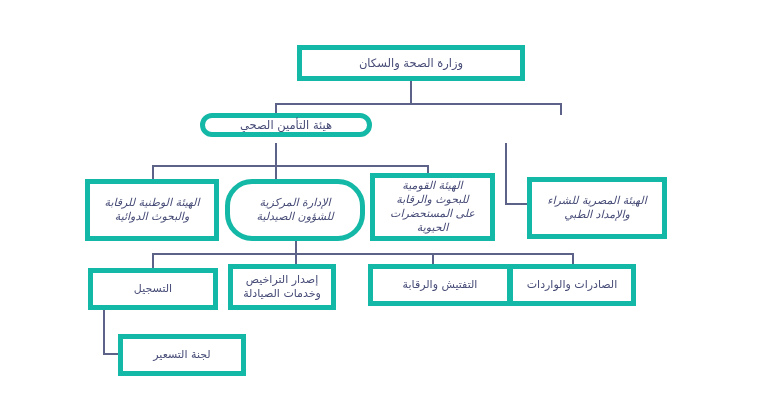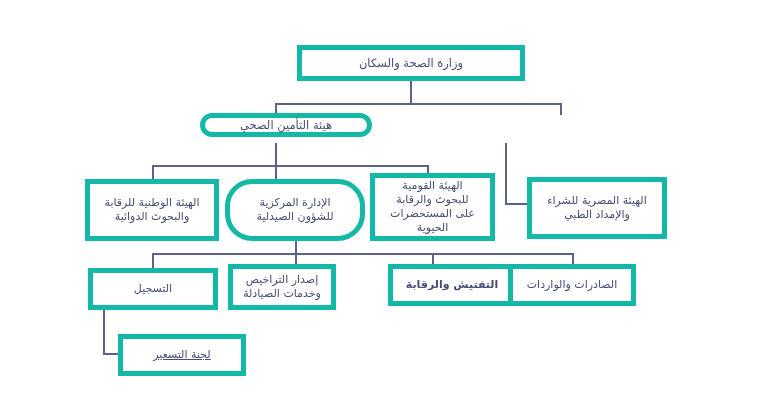--- a/index.html
+++ b/index.html
@@ -41,23 +41,23 @@
   }
   .node .label {
     display: block;
     line-height: 1.28;
     white-space: pre-line;
     letter-spacing: 0;
   }
 
   .n-root     { font-size: 11.5px; }
   .n-level2   { font-size: 11.5px; }
-  .n-level3   { font-size: 11px; }
+  .n-level3   { font-size: 11px; font-style: italic; }
   .n-level4   { font-size: 11px; }
-  .n-level5   { font-size: 11px; text-decoration: underline; }
+  .n-level5   { font-size: 11px; }
 
   
   .bottom-artifact {
     position: absolute;
     color: #e8322a;
     font-size: 12px;
     direction: rtl;
     white-space: nowrap;
     overflow: hidden;
     opacity: 0.85;
@@ -128,21 +128,21 @@
 
   <div class="node n-level4" style="left:88px; top:268px; width:130px; height:42px;">
     <span class="label">التسجيل</span>
   </div>
 
   <div class="node n-level4" style="left:228px; top:264px; width:108px; height:46px;">
     <span class="label">إصدار التراخيص
 وخدمات الصيادلة</span>
   </div>
 
-  <div class="node n-level4" style="left:388px; top:264px; width:128px; height:42px;font-weight:bold;">
+  <div class="node n-level4" style="left:368px; top:264px; width:144px; height:42px;">
     <span class="label">التفتيش والرقابة</span>
   </div>
 
   <div class="node n-level4" style="left:508px; top:264px; width:128px; height:42px;">
     <span class="label">الصادرات والواردات</span>
   </div>
 
   <div class="node n-level5" style="left:118px; top:334px; width:128px; height:42px;">
     <span class="label">لجنة التسعير</span>
   </div>

